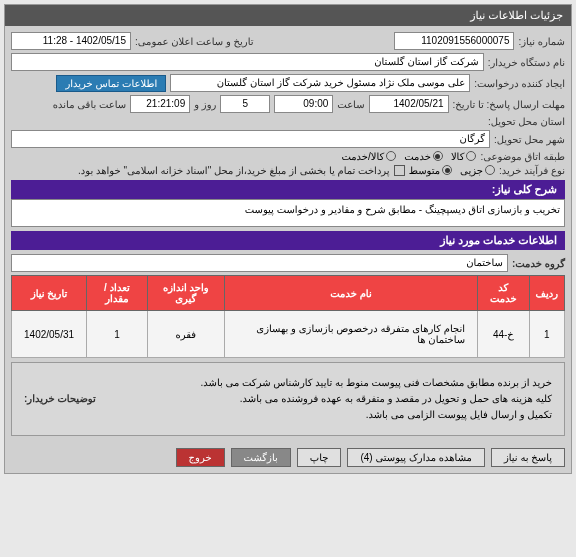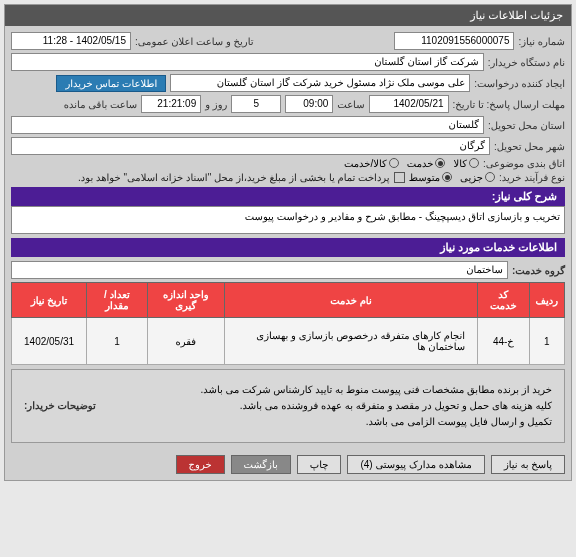--- a/index.html
+++ b/index.html
@@ -57,39 +57,38 @@
     <div class="row">
       <span class="label">ایجاد کننده درخواست:</span>
       <span class="field field-lg">علی موسی ملک نژاد مسئول خرید شرکت گاز استان گلستان</span>
       <button class="btn-info">اطلاعات تماس خریدار</button>
     </div>
 
     <div class="row">
       <span class="label">مهلت ارسال پاسخ: تا تاریخ:</span>
       <span class="field" style="width:80px">1402/05/21</span>
       <span class="label">ساعت</span>
-      <span class="field" style="width:48px">09:00</span>
+      <span class="field" style="width:59px">09:00</span>
       <span class="field" style="width:50px;text-align:center">5</span>
       <span class="label">روز و</span>
       <span class="field" style="width:60px">21:21:09</span>
       <span class="label">ساعت باقی مانده</span>
     </div>
 
     <div class="row">
       <span class="label">استان محل تحویل:</span>
-      <span class="field field-xl">گلستان</span>
     </div>
 
     <div class="row">
       <span class="label">شهر محل تحویل:</span>
       <span class="field field-xl">گرگان</span>
     </div>
 
     <div class="row">
-      <span class="label">اتاق بندی موضوعی:</span>
+      <span class="label">طبقه اتاق موضوعی:</span>
       <div class="radio-group">
         <span class="radio-item">
             <span class="radio-dot"></span>
             <span>کالا</span>
           </span>
         <span class="radio-item">
             <span class="radio-dot checked"></span>
             <span>خدمت</span>
           </span>
         <span class="radio-item">

